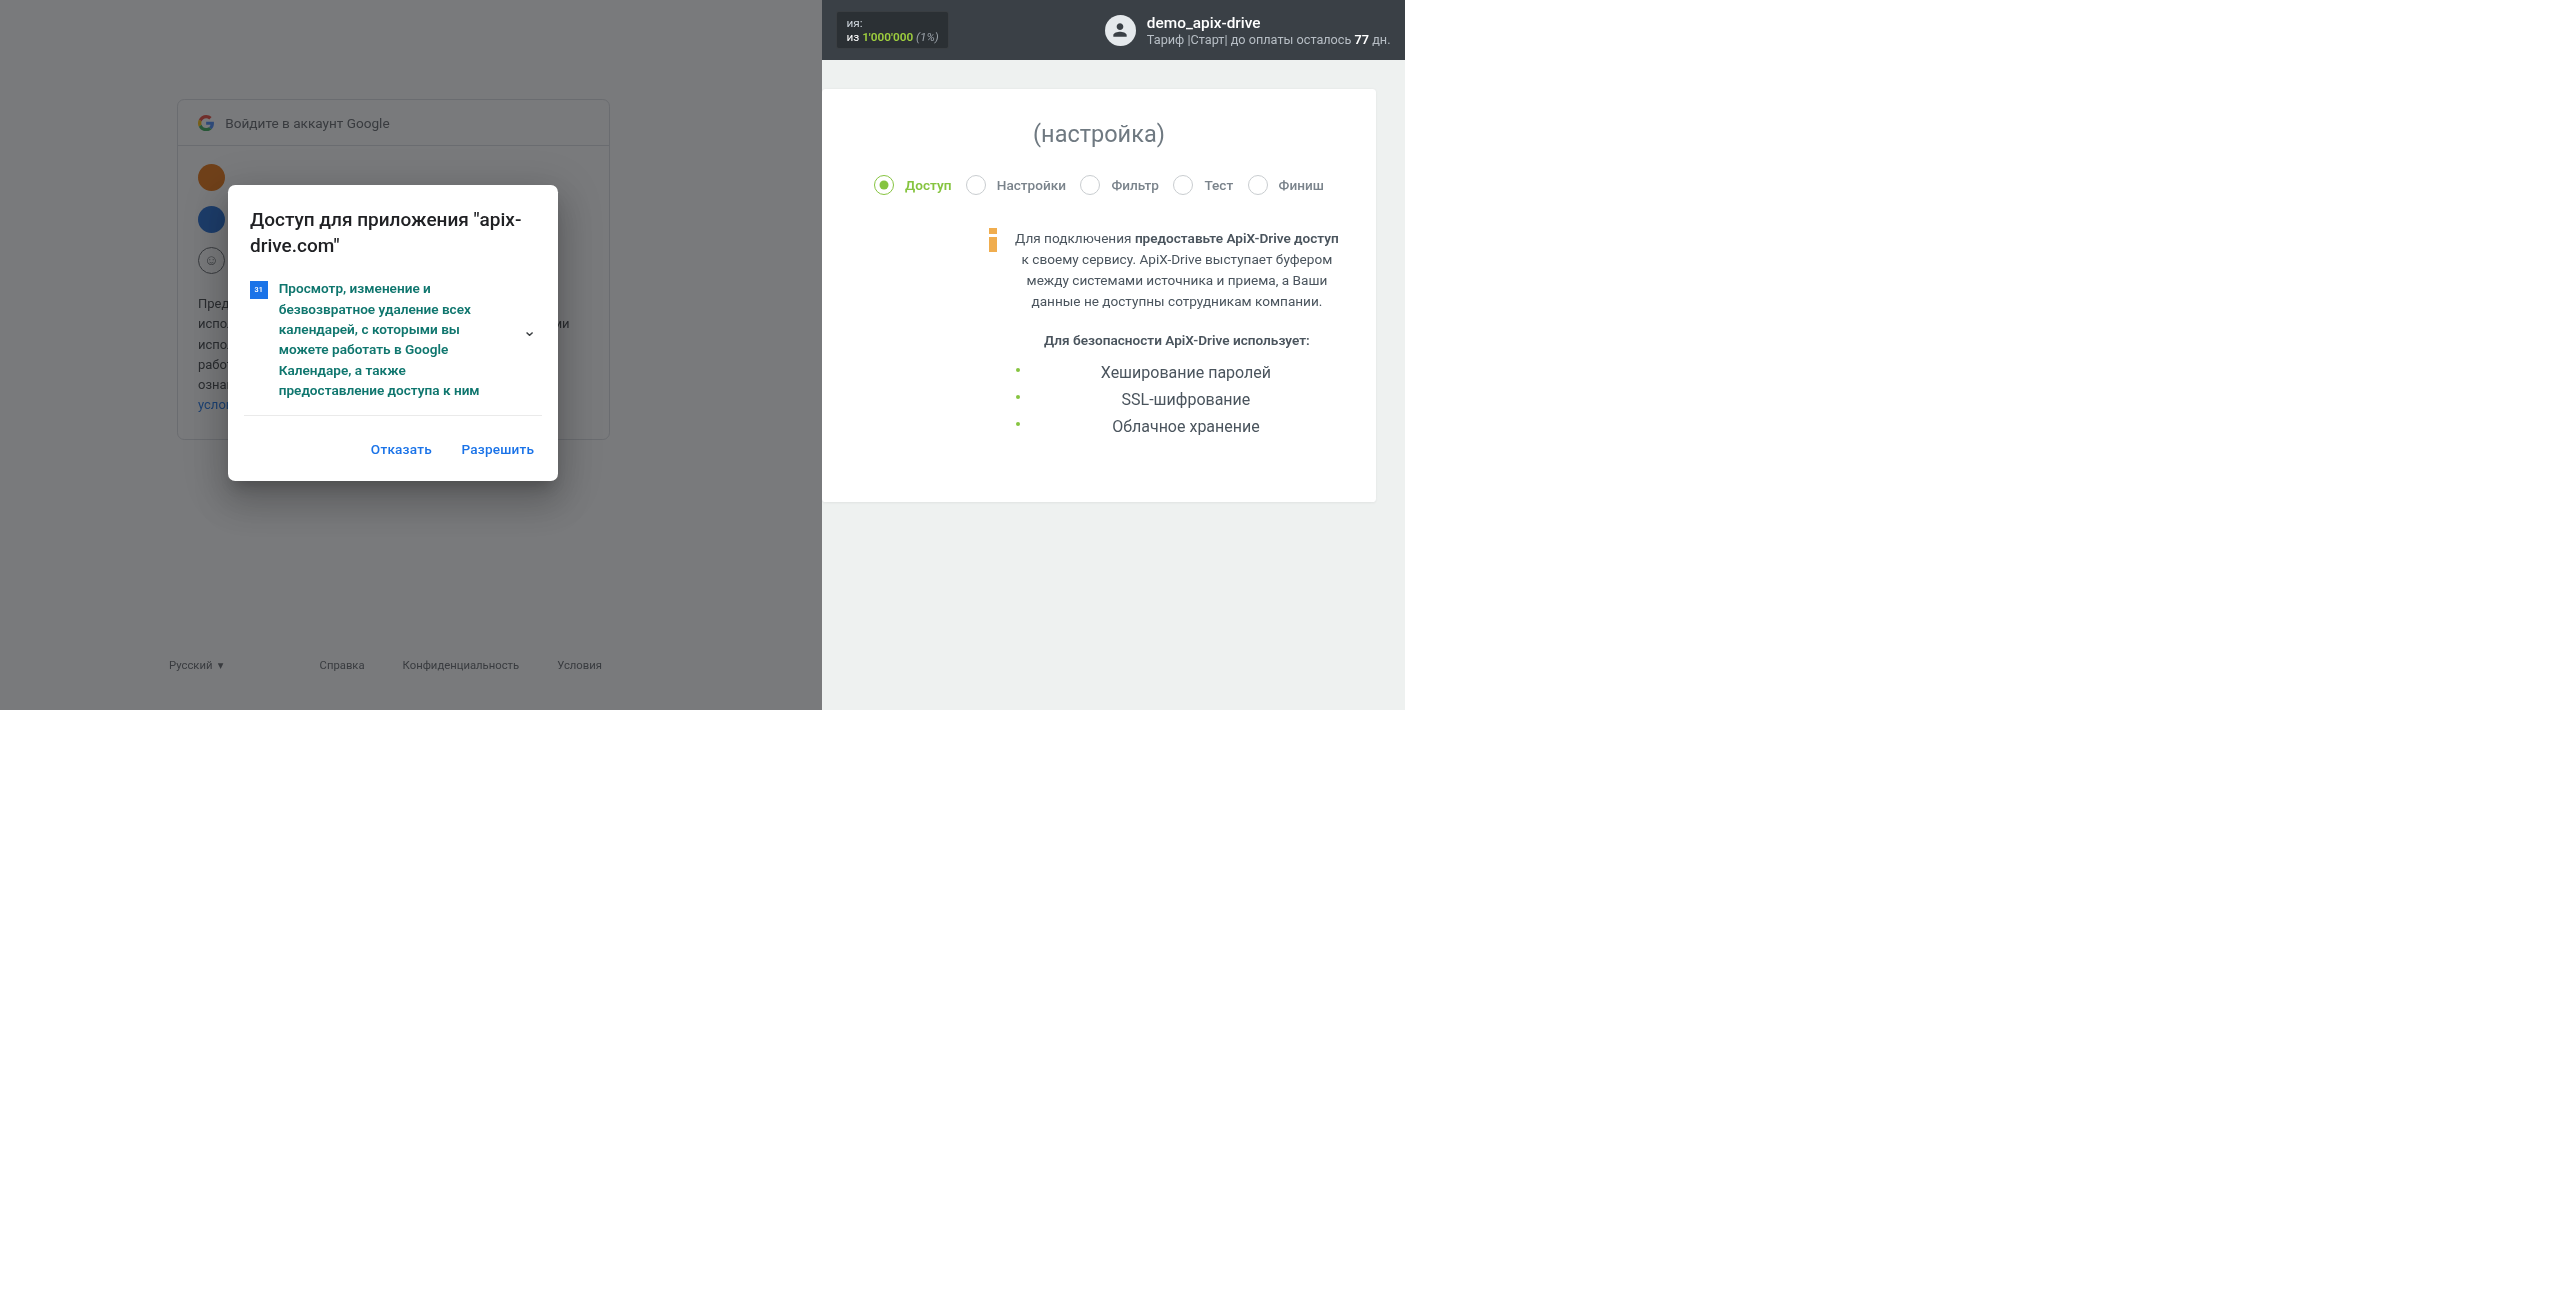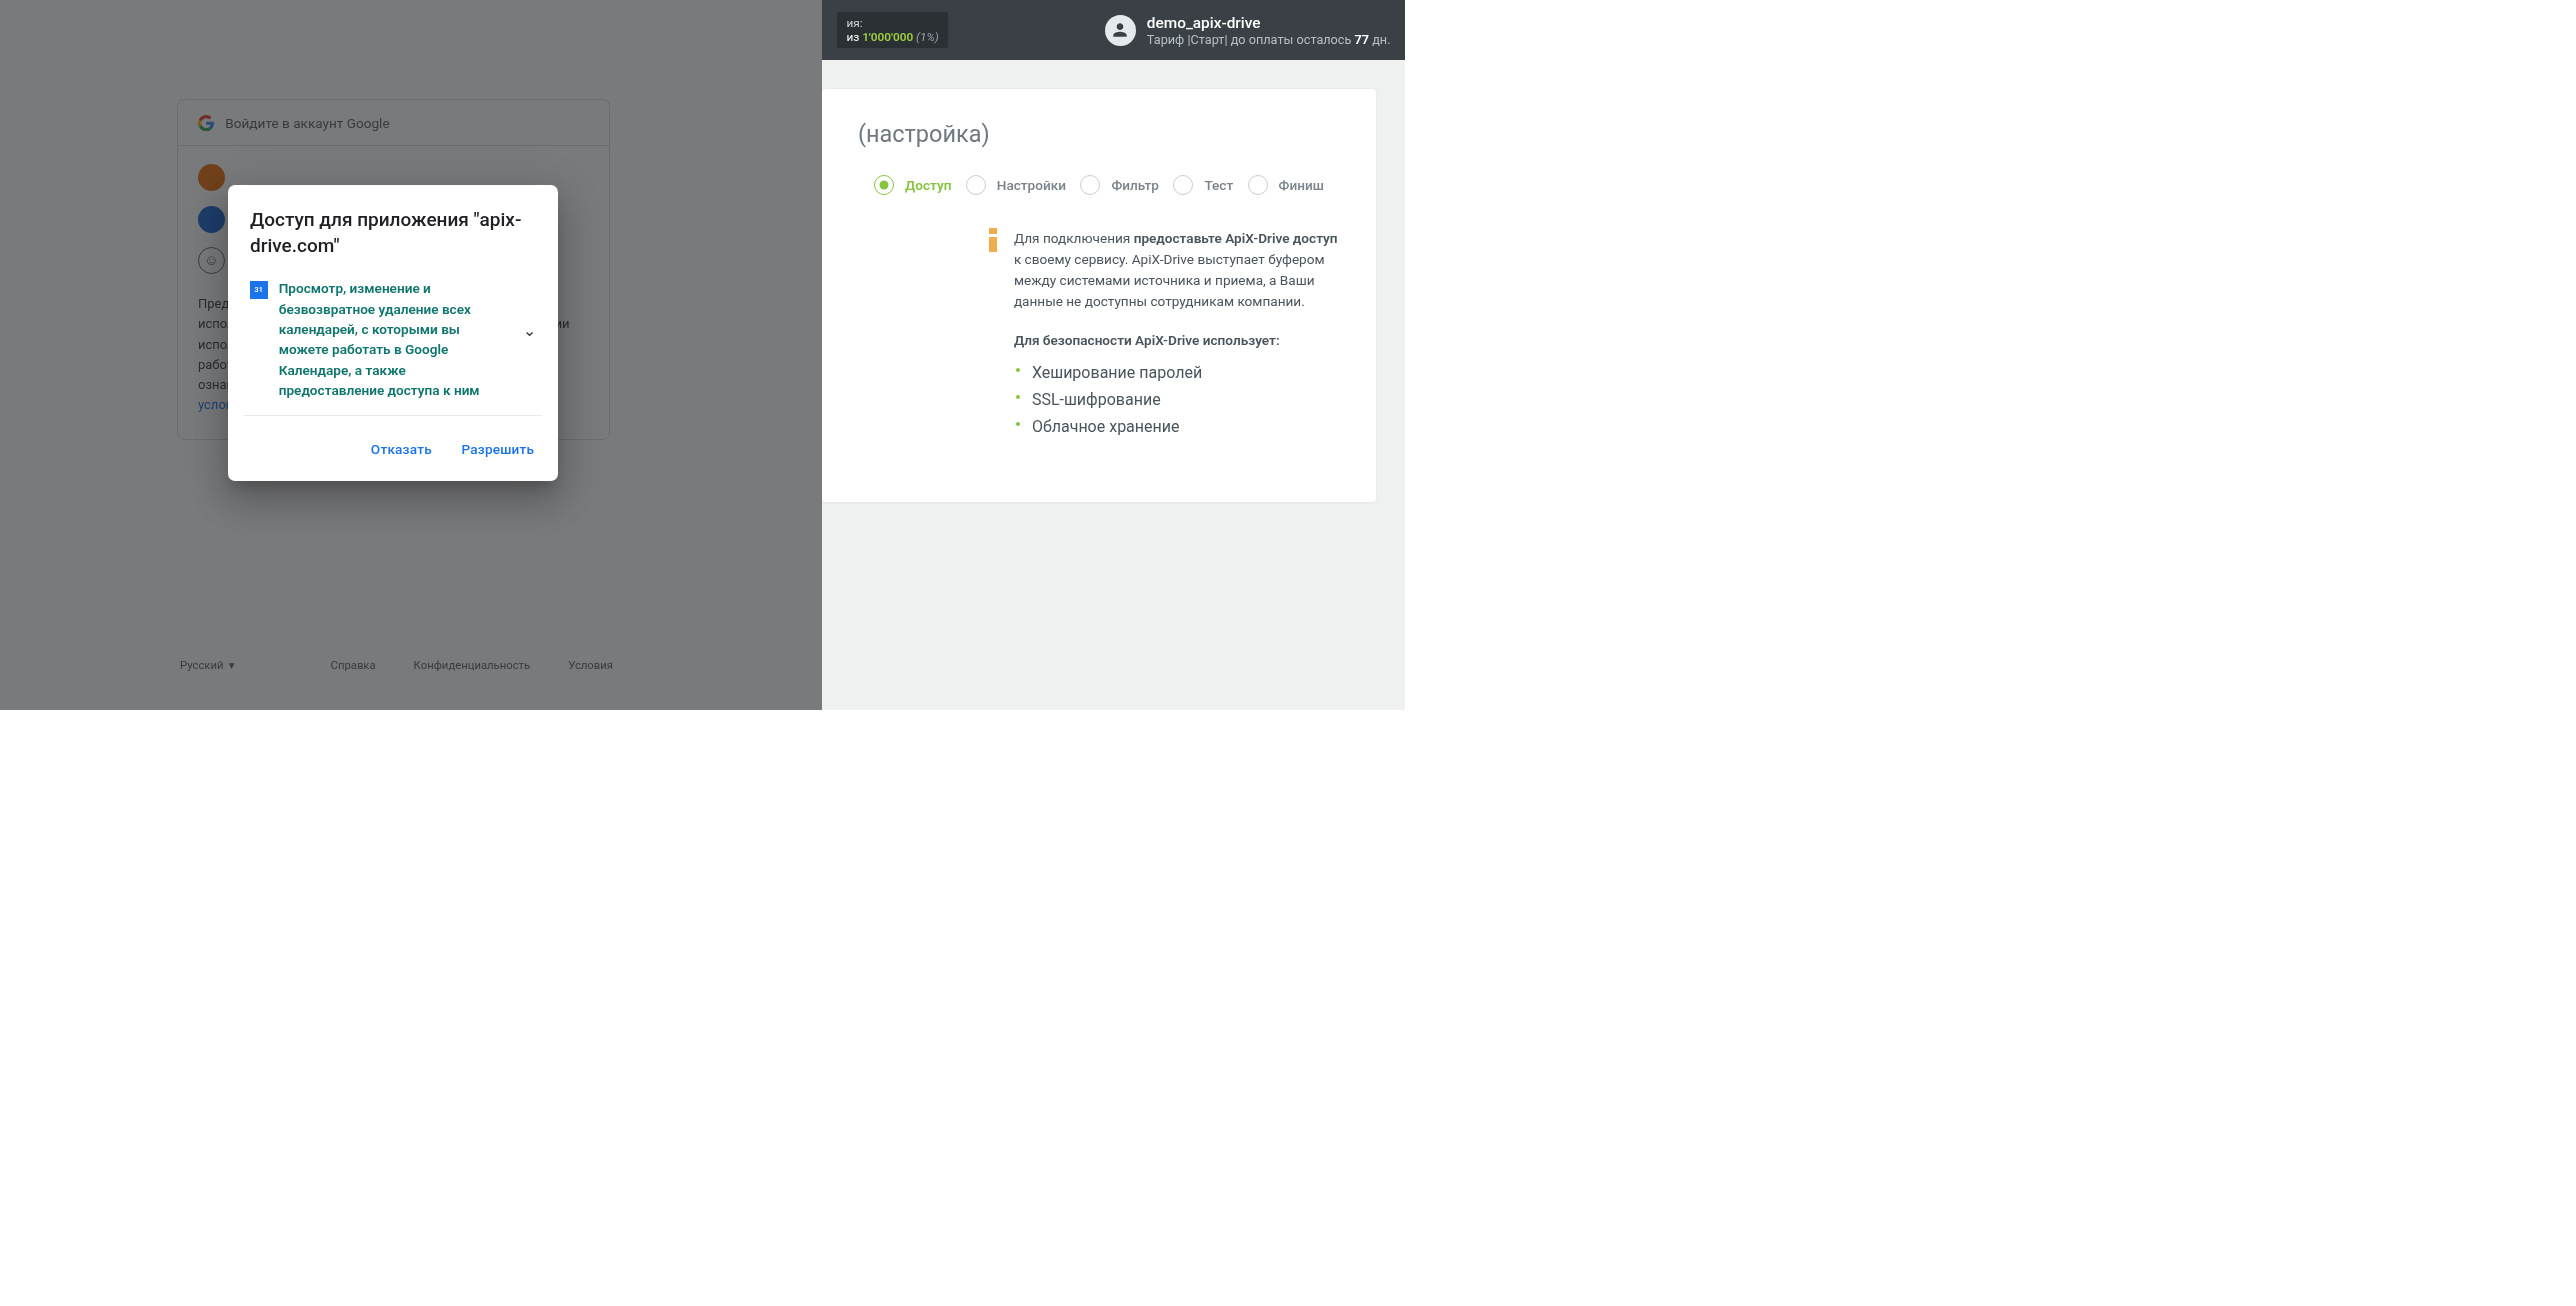--- a/index.html
+++ b/index.html
@@ -16,21 +16,21 @@
 .oauth-header-text { font-size: 13.6px; color: #5f6368; }
 .oauth-body { padding: 18px 20px 23.5px; color: #3c4043; font-size: 13px; line-height: 1.55; }
 .oauth-body .acct { display: flex; align-items: center; gap: 9px; margin-bottom: 14.5px; }
 .acct-dot { width: 27px; height: 27px; border-radius: 50%; background: #e8710a; }
 .acct2 .acct-dot { background: #1967d2; }
 .acct3 { margin-top: 7.2px; display: flex; align-items: center; gap: 9px; }
 .acct3-icon { width: 27px; height: 27px; border-radius: 50%; border: 1.8px solid #5f6368; display: flex; align-items: center; justify-content: center; color: #5f6368; font-size: 14.5px; }
 .oauth-desc { margin-top: 9px; }
 .oauth-desc a { color: #1a73e8; text-decoration: none; }
 
-.footer-row { position: absolute; left: 180px; top: 659px; width: 433px; display: flex; align-items: center; font-size: 11.3px; color: #5f6368; }
+.footer-row { position: absolute; left: 169px; top: 659px; width: 433px; display: flex; align-items: center; font-size: 11.3px; color: #5f6368; }
 .lang-select { display: flex; align-items: center; gap: 5.4px; cursor: pointer; }
 .footer-links { margin-left: auto; display: flex; gap: 38px; }
 .footer-links span { cursor: pointer; }
 
 
 .dialog { position: absolute; left: 228px; top: 185px; width: 330px; background: #fff; border-radius: 7.2px; box-shadow: 0 10px 13.6px -6.3px rgba(0,0,0,.2), 0 22px 34px 2.7px rgba(0,0,0,.14), 0 8.2px 42px 7.2px rgba(0,0,0,.12); z-index: 10; overflow: hidden; }
 .dialog-title { padding: 22px 22px 12.7px; font-size: 19px; line-height: 1.35; font-weight: 500; color: #202124; }
 .dialog-content { padding: 0 16.3px 5.4px; }
 .perm-row { display: flex; gap: 11px; padding: 7.2px 5.4px 14.5px; border-bottom: 0.9px solid #eaeaea; align-items: flex-start; }
 .perm-icon { width: 18px; height: 18px; flex: 0 0 18px; margin-top: 2.7px; background: #1a73e8; position: relative; }
@@ -49,21 +49,21 @@
 .bal-green { color: #9fcf3e; font-weight: 600; }
 .bal-gray { color: #9aa1a8; font-style: italic; }
 .user-box { margin-left: auto; display: flex; align-items: center; gap: 11px; }
 .user-avatar { width: 31px; height: 31px; border-radius: 50%; background: #e5e9ec; display: flex; align-items: center; justify-content: center; }
 .user-avatar svg { width: 20px; height: 20px; fill: #3a4046; }
 .user-texts { display: flex; flex-direction: column; }
 .user-name { font-size: 15.4px; color: #fff; font-weight: 500; }
 .user-tariff { font-size: 12.7px; color: #b7bec5; }
 .user-tariff b { color: #fff; font-weight: 600; }
 
-.apix-content { padding: 29px 29px 29px 0; flex: 1; overflow: hidden; }
+.apix-content { padding: 29px 29px 29px 0; flex: 1; overflow: hidden; text-align: center; }
 .apix-card { background: #fff; border-radius: 3.6px; box-shadow: 0 0.9px 2.7px rgba(0,0,0,.06); padding: 31px 36px 54px; height: 413px; position: relative; }
 .card-title-wrap { color: #6f7981; font-size: 23.5px; font-weight: 400; margin-bottom: 27px; overflow: hidden; white-space: nowrap; }
 .stepper { display: flex; justify-content: space-between; align-items: flex-start; margin: 0 9px 33px; position: relative; }
 .stepper::before { content: ""; position: absolute; top: 9px; left: 27px; right: 27px; height: 1.8px; background: #e3e6e8; z-index: 0; }
 .step { display: flex; flex-direction: row; align-items: center; gap: 11px; z-index: 1; background: #fff; padding: 0 7.2px; }
 .step-dot { width: 20px; height: 20px; border-radius: 50%; border: 1.8px solid #c9cdd0; background: #fff; }
 .step.active .step-dot { border-color: #86c440; background: #fff; position: relative; }
 .step.active .step-dot::after { content: ""; position: absolute; top: 50%; left: 50%; transform: translate(-50%,-50%); width: 9px; height: 9px; border-radius: 50%; background: #86c440; }
 .step-label { font-size: 13.6px; color: #7a838b; font-weight: 500; }
 .step.active .step-label { color: #86c440; font-weight: 600; }

